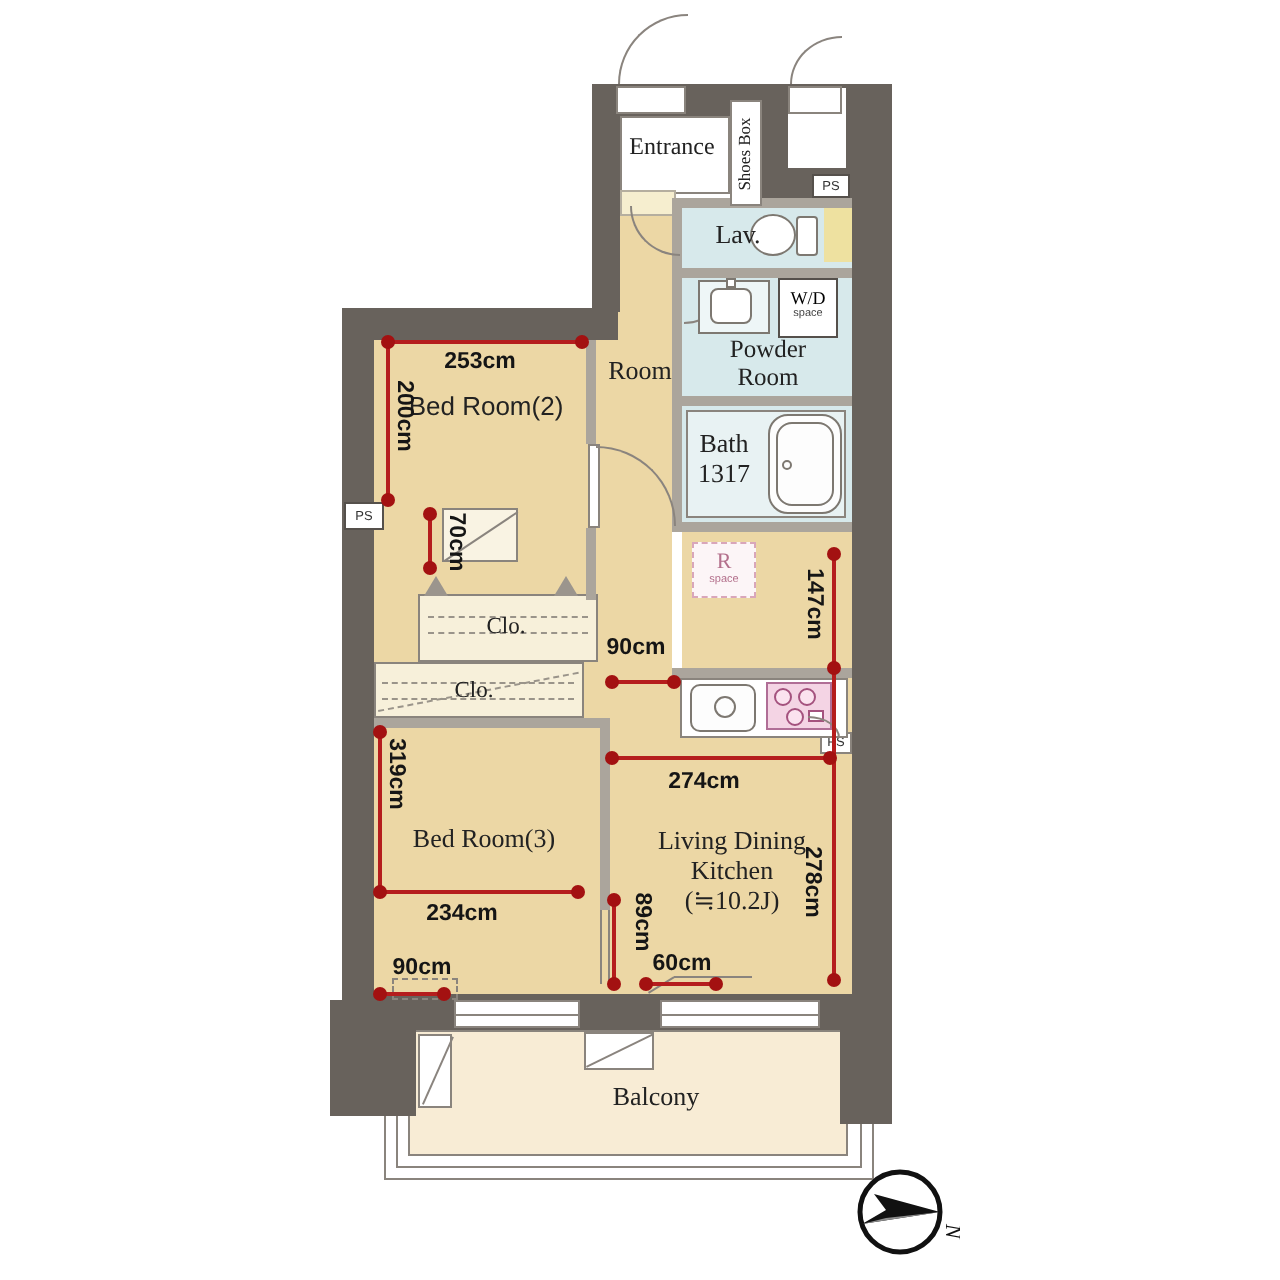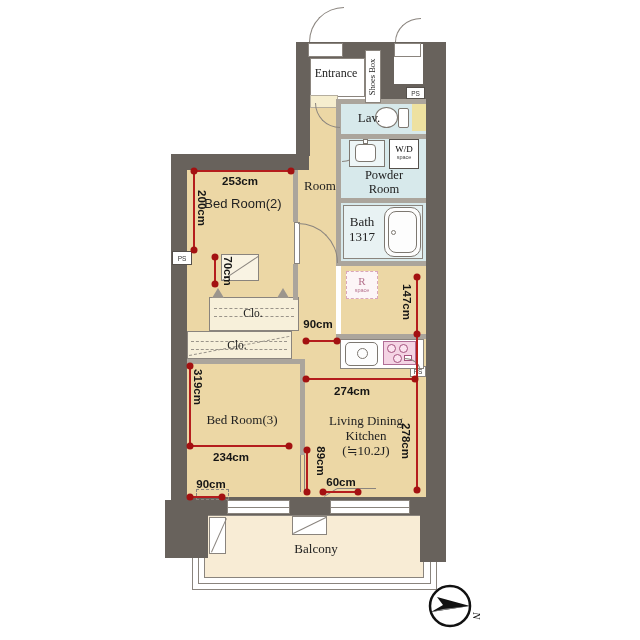--- a/index.html
+++ b/index.html
@@ -187,21 +187,21 @@
   <div class="abs lab" style="left:320px;top:186px;">Room</div>
   <div class="abs" style="left:243px;top:203px;transform:translate(-50%,-50%);font-family:'Liberation Sans','DejaVu Sans',sans-serif;font-size:13px;color:#222;white-space:nowrap;">Bed Room(2)</div>
   <div class="abs lab" style="left:253px;top:314px;font-size:11.5px;">Clo.</div>
   <div class="abs lab" style="left:237px;top:346px;font-size:11.5px;">Clo.</div>
   <div class="abs lab" style="left:242px;top:420px;">Bed Room(3)</div>
   <div class="abs lab" style="left:366px;top:436px;">
     <div>Living Dining</div>
     <div>Kitchen</div>
     <div>(≒10.2J)</div>
   </div>
-  <div class="abs lab" style="left:316px;top:549px;text-align:center;">Balcony</div>
+  <div class="abs lab" style="left:328px;top:549px;text-align:center;">Balcony</div>
 
   <div class="abs meas" style="left:240px;top:181px;">253cm</div>
   <div class="abs meas vrt" style="left:202px;top:208px;">200cm</div>
   <div class="abs meas vrt" style="left:228px;top:271px;">70cm</div>
   <div class="abs meas" style="left:318px;top:324px;">90cm</div>
   <div class="abs meas vrt" style="left:407px;top:302px;">147cm</div>
   <div class="abs meas" style="left:352px;top:391px;">274cm</div>
   <div class="abs meas vrt" style="left:406px;top:441px;">278cm</div>
   <div class="abs meas vrt" style="left:321px;top:461px;">89cm</div>
   <div class="abs meas" style="left:341px;top:482px;text-align:right;">60cm</div>

